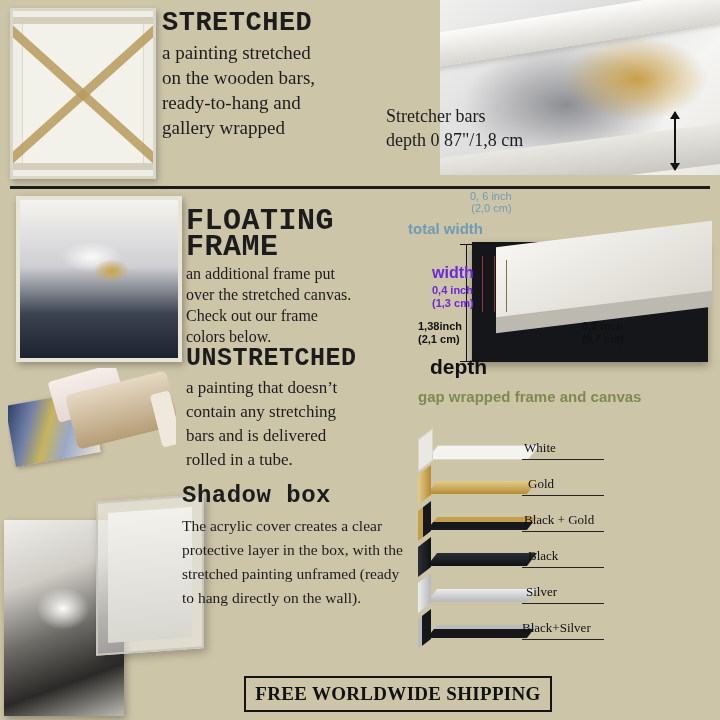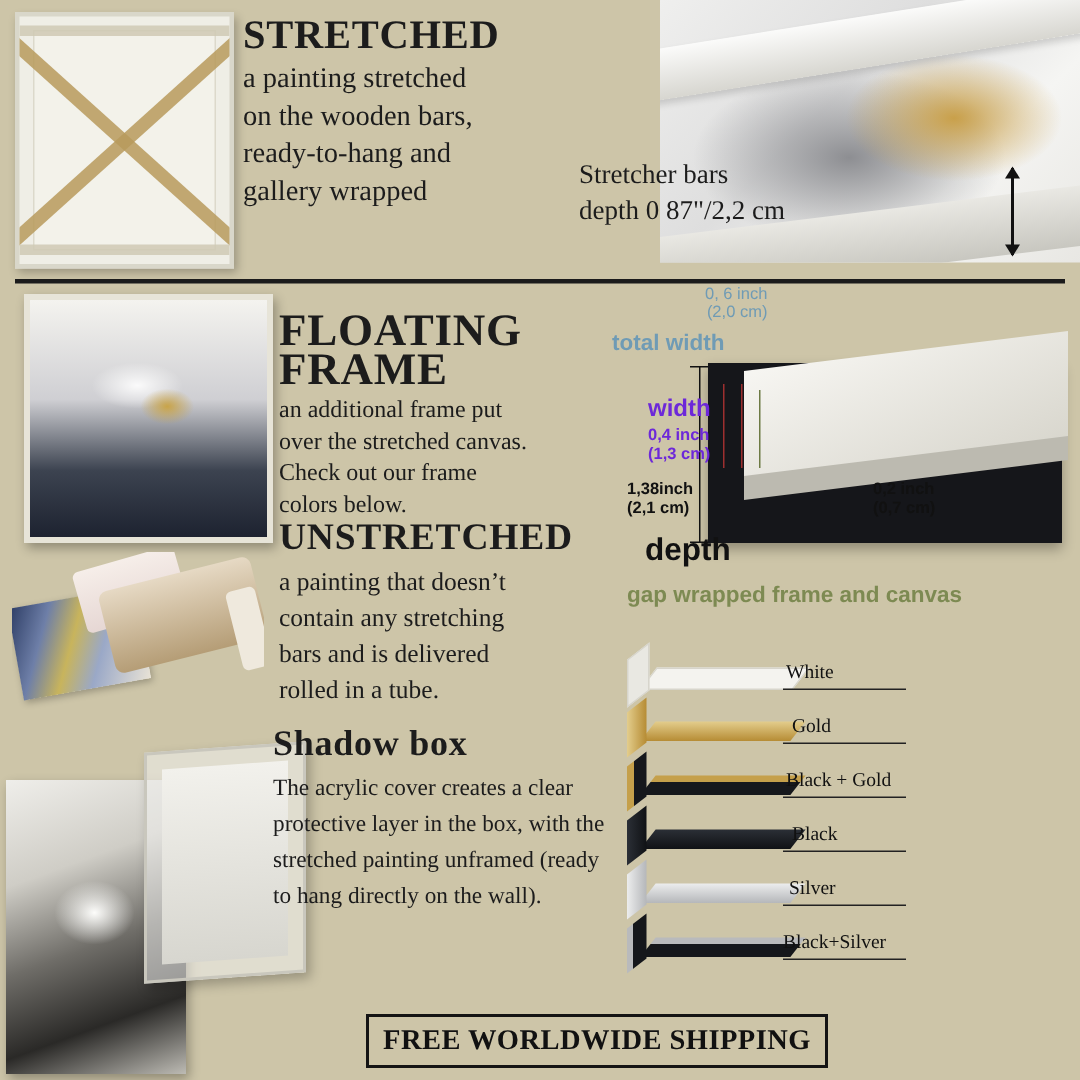--- a/index.html
+++ b/index.html
@@ -151,21 +151,21 @@
 
   
   #swatches{position:absolute;right:6px;top:432px;width:300px;height:230px;}
   .swatch{position:absolute;left:0;width:120px;height:34px;}
   .swatch .arm-h{position:absolute;left:16px;top:13px;width:100px;height:13px;transform:skewX(-38deg);}
   .swatch .arm-v{position:absolute;left:2px;top:2px;width:13px;height:30px;transform:skewY(-38deg);}
   .leader{position:absolute;height:1px;background:#222;}
   .swatch-label{position:absolute;font-size:13px;color:#111;font-family:"Liberation Serif",serif;}
 
   
-  h2.title{margin:0;font-family:Liberation Serif, serif;font-weight:bold;letter-spacing:.5px;color:#1c1c1c;}
+  h2.title{margin:0;font-family:Liberation Mono, monospace;font-weight:bold;letter-spacing:.5px;color:#1c1c1c;}
   p.body{margin:0;font-family:"Liberation Serif",serif;color:#1c1c1c;}
 
   #stretched-block{position:absolute;left:162px;top:8px;width:250px;}
   #stretched-block h2{font-size:27px;line-height:30px;}
   #stretched-block p{font-size:19px;line-height:25px;margin-top:2px;}
 
   #stretcher-note{position:absolute;left:386px;top:104px;width:230px;
     font-family:"Liberation Serif",serif;font-size:18px;line-height:24px;color:#1c1c1c;}
 
   #floating-block{position:absolute;left:186px;top:208px;width:230px;}
@@ -210,21 +210,21 @@
 
   <div id="stretched-block">
     <h2 class="title">STRETCHED</h2>
     <p class="body" style="white-space:pre-line">a painting stretched
 on the wooden bars,
 ready-to-hang and
 gallery wrapped</p>
   </div>
 
   <div id="stretcher-note" style="white-space:pre-line">Stretcher bars
-depth  0 87"/2,2 cm</div>
+depth  0 87"/1,8 cm</div>
 
   <div id="divider"></div>
 
   <div class="art" id="floating-photo">
     <div class="sm1"></div>
     <div class="sm2"></div>
   </div>
 
   <div id="floating-block">
     <h2 class="title">FLOATING FRAME</h2>

